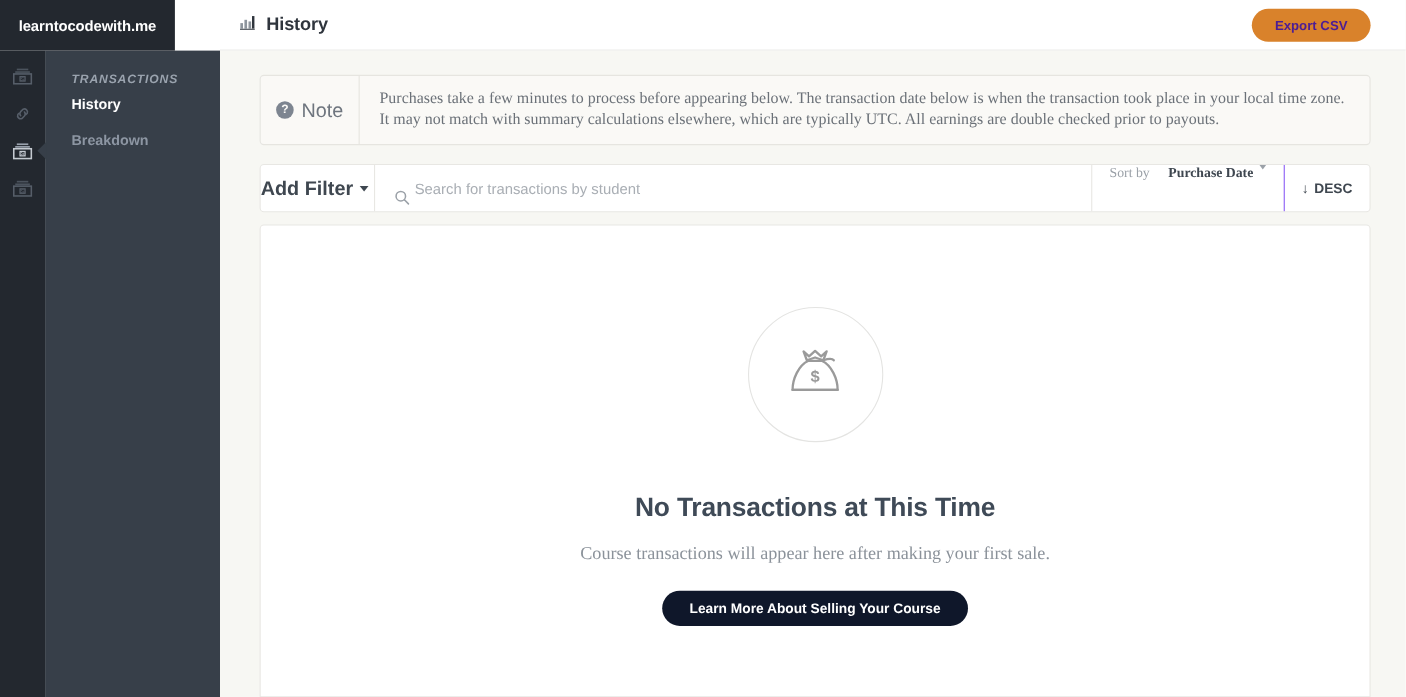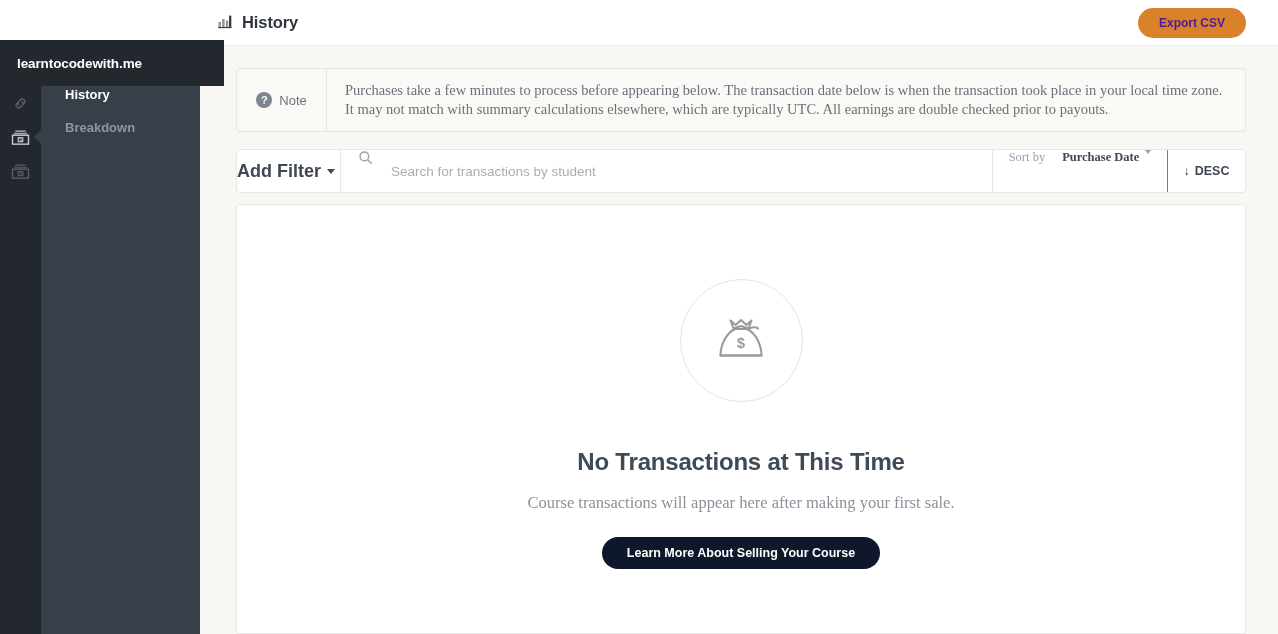--- a/index.html
+++ b/index.html
@@ -29,28 +29,27 @@
   .nav-wrap {
     position: relative;
     width: 200px;
     height: 634px;
     flex: 0 0 200px;
   }
 
   .logo-bar {
     position: absolute;
     top: 0; left: 0;
-    width: 224px;
+    width: 159px;
     height: 46px;
     background: #23282f;
     display: flex;
     align-items: center;
     padding-left: 17px;
     z-index: 3;
-    margin-top: 40px;
   }
   .logo-text {
     color: #ffffff;
     font-size: 13.5px;
     font-weight: bold;
     letter-spacing: -0.1px;
     white-space: nowrap;
   }
 
   .icon-rail {
@@ -184,21 +183,21 @@
     border-radius: 50%;
     background: #7d8590;
     color: #faf9f6;
     font-size: 11px;
     font-weight: bold;
     line-height: 16px;
     text-align: center;
     flex: 0 0 16px;
   }
   .note-label-text {
-    font-size: 13px;
+    font-size: 18px;
     color: #6e757e;
     font-weight: normal;
   }
   .note-body {
     flex: 1 1 auto;
     padding: 12px 16px 12px 18px;
     font-family: "Liberation Serif", serif;
     font-size: 14.5px;
     line-height: 19px;
     color: #6b7178;
@@ -222,22 +221,22 @@
     justify-content: flex-start;
     gap: 6px;
     cursor: pointer;
     font-size: 18px;
     font-weight: bold;
     color: #3f4750;
   }
   .search-zone {
     flex: 1 1 auto;
     display: flex;
-    align-items: flex-start;
-    gap: 18px;
+    align-items: flex-end;
+    gap: 4px;
     padding-left: 17px;
     border-right: 1px solid #e8e7e3;
   }
   .search-input {
     border: none;
     outline: none;
     flex: 1 1 auto;
     font-family: "Liberation Sans", sans-serif;
     font-size: 13.5px;
     color: #3f4750;

